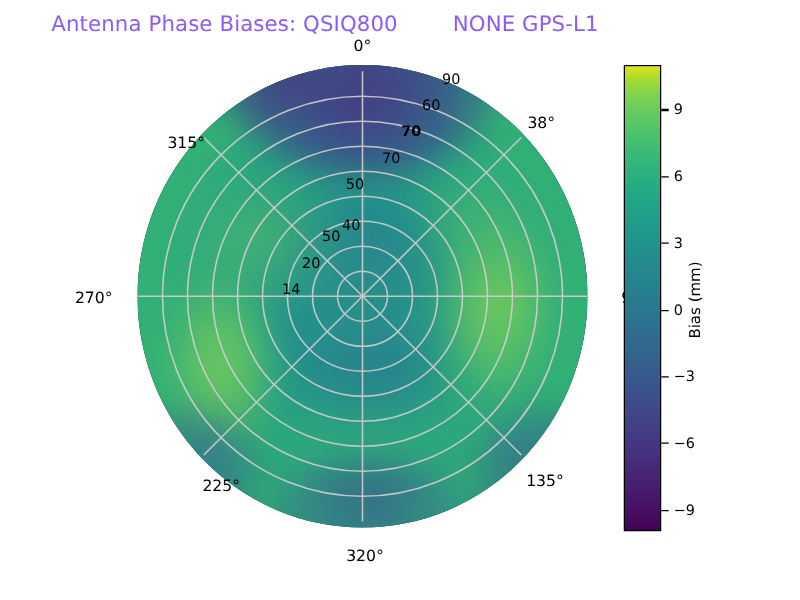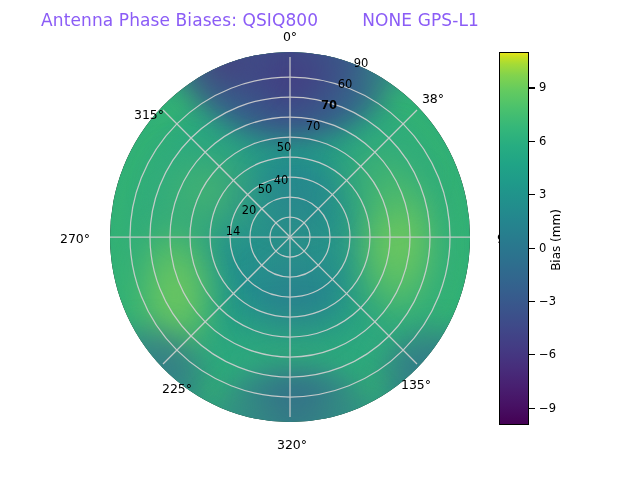--- a/index.html
+++ b/index.html
@@ -159,21 +159,21 @@
     <div class="r-lab" style="left:203px;top:74px;">70</div>
     <div class="r-lab" style="left:174px;top:95px;">50</div>
     <div class="r-lab" style="left:171px;top:128px;">40</div>
     <div class="r-lab" style="left:155px;top:137px;">50</div>
     <div class="r-lab" style="left:139px;top:158px;text-align:center;">20</div>
     <div class="r-lab" style="left:123px;top:179px;">14</div>
 
     <div class="a-lab" style="left:180px;top:-16px;">0°</div>
     <div class="a-lab" style="left:323px;top:46px;">38°</div>
     <div class="a-lab" style="left:395px;top:186px;">90</div>
-    <div class="a-lab" style="left:306px;top:332px;">135°</div>
+    <div class="a-lab" style="left:326px;top:332px;">135°</div>
     <div class="a-lab" style="left:182px;top:392px;">320°</div>
     <div class="a-lab" style="left:35px;top:336px;margin-left:32px;">225°</div>
     <div class="a-lab" style="left:-35px;top:186px;">270°</div>
     <div class="a-lab" style="left:39px;top:46px;margin-top:16px;">315°</div>
   </div>
 
   <div id="cbar-wrap">
     <div id="cbar"></div>
 
     <div class="cb-tick" style="top:35.4px;"></div>

